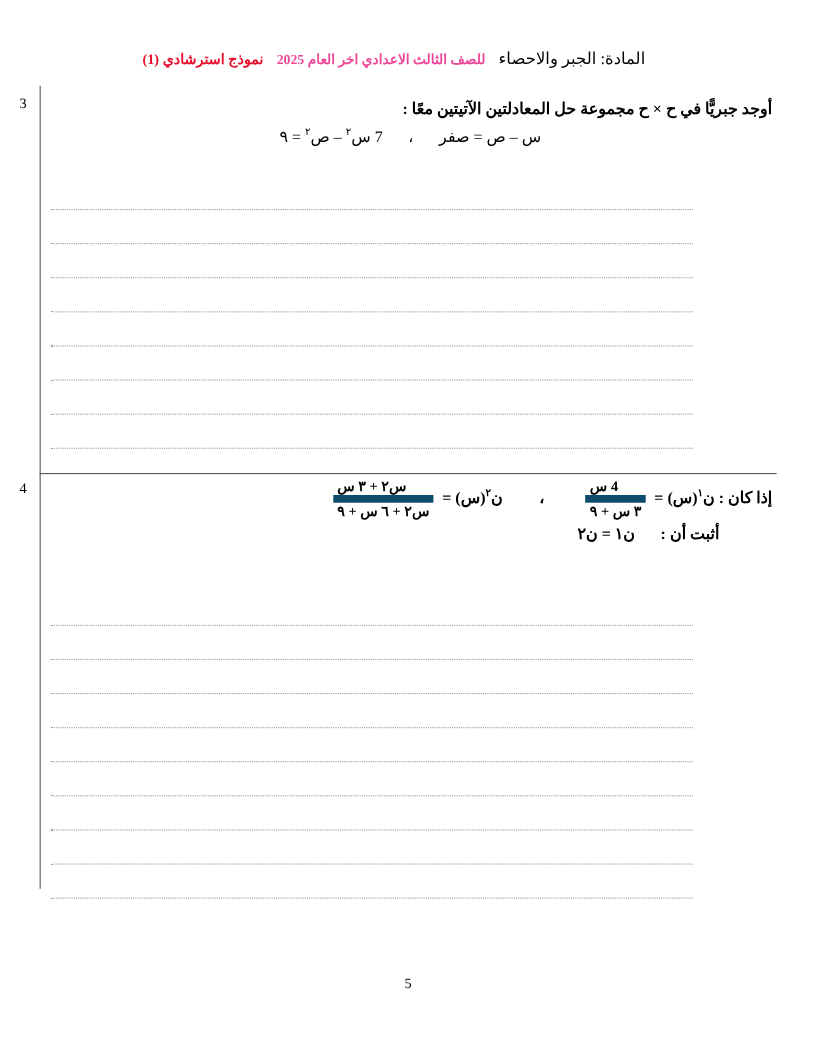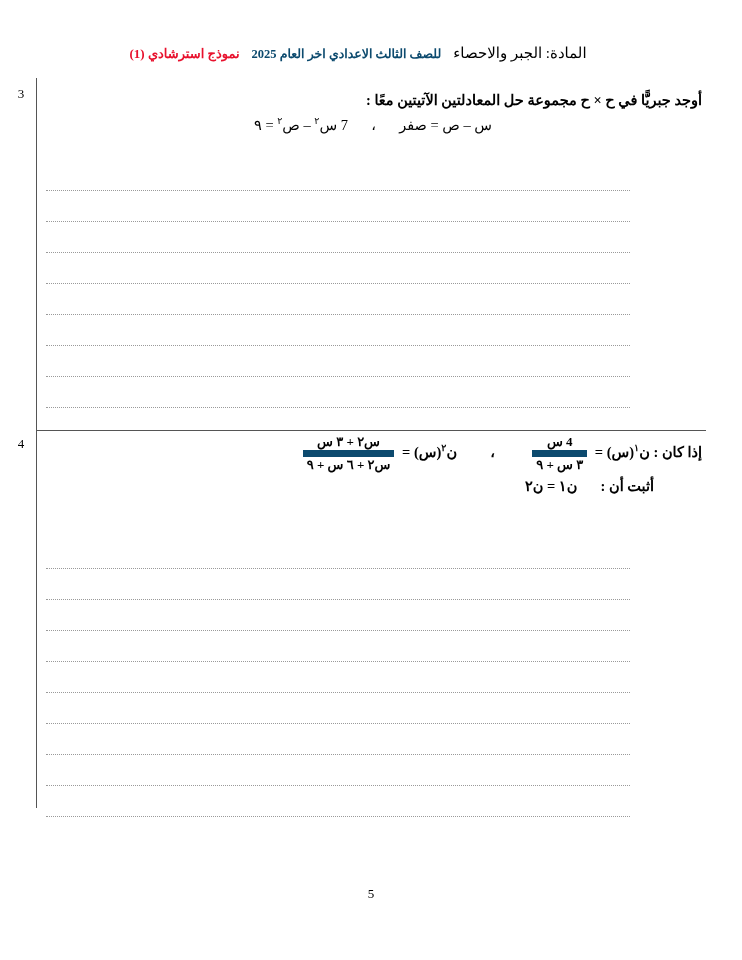--- a/index.html
+++ b/index.html
@@ -36,21 +36,21 @@
     font-size: 12.5px;
     direction: rtl;
   }
   .hdr-red {
     color: #e8112d;
     font-weight: bold;
     font-size: 13px;
     white-space: nowrap;
   }
   .hdr-black {
-    color: #0c4a6e;
+    color: #ec4899;
     font-weight: bold;
     font-size: 12.5px;
     white-space: nowrap;
   }
   .hdr-subject {
     color: #000;
     font-size: 15px;
     white-space: nowrap;
     margin-right: 26px;
   }
@@ -104,21 +104,21 @@
 
   
   .sup {
     font-size: 0.65em;
     vertical-align: super;
     line-height: 0;
   }
   .frac {
     display: inline-block;
     vertical-align: middle;
-    text-align: center;
+    text-align: left;
     direction: rtl;
     margin: 0 4px;
     font-size: 13px;
     line-height: 1.25;
   }
   .frac .num { display: block; padding: 0 4px; }
   .frac .den { display: block; border-top: 7px solid #0c4a6e; padding: 0 4px; }
 
   .eqline {
     display: block;

